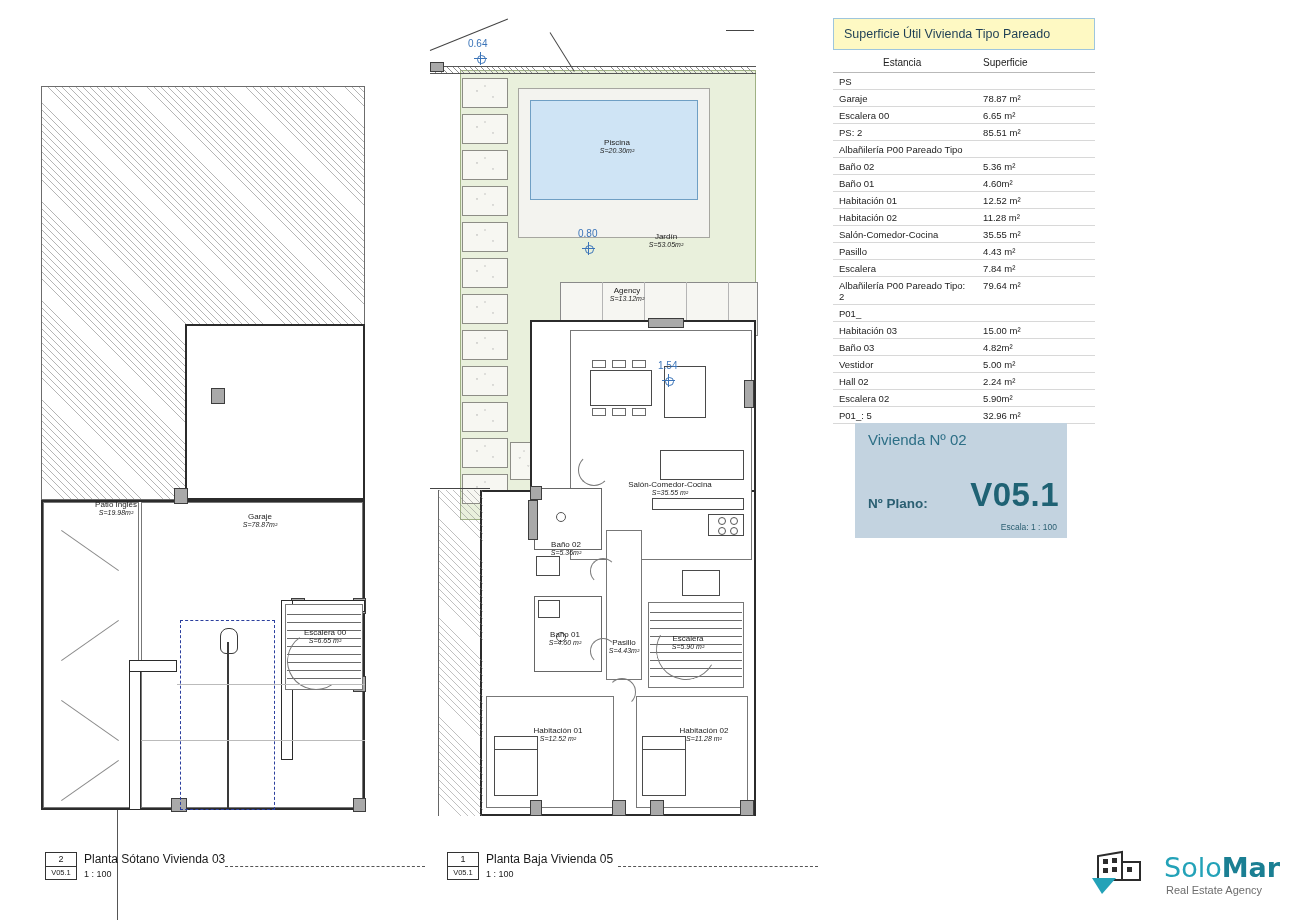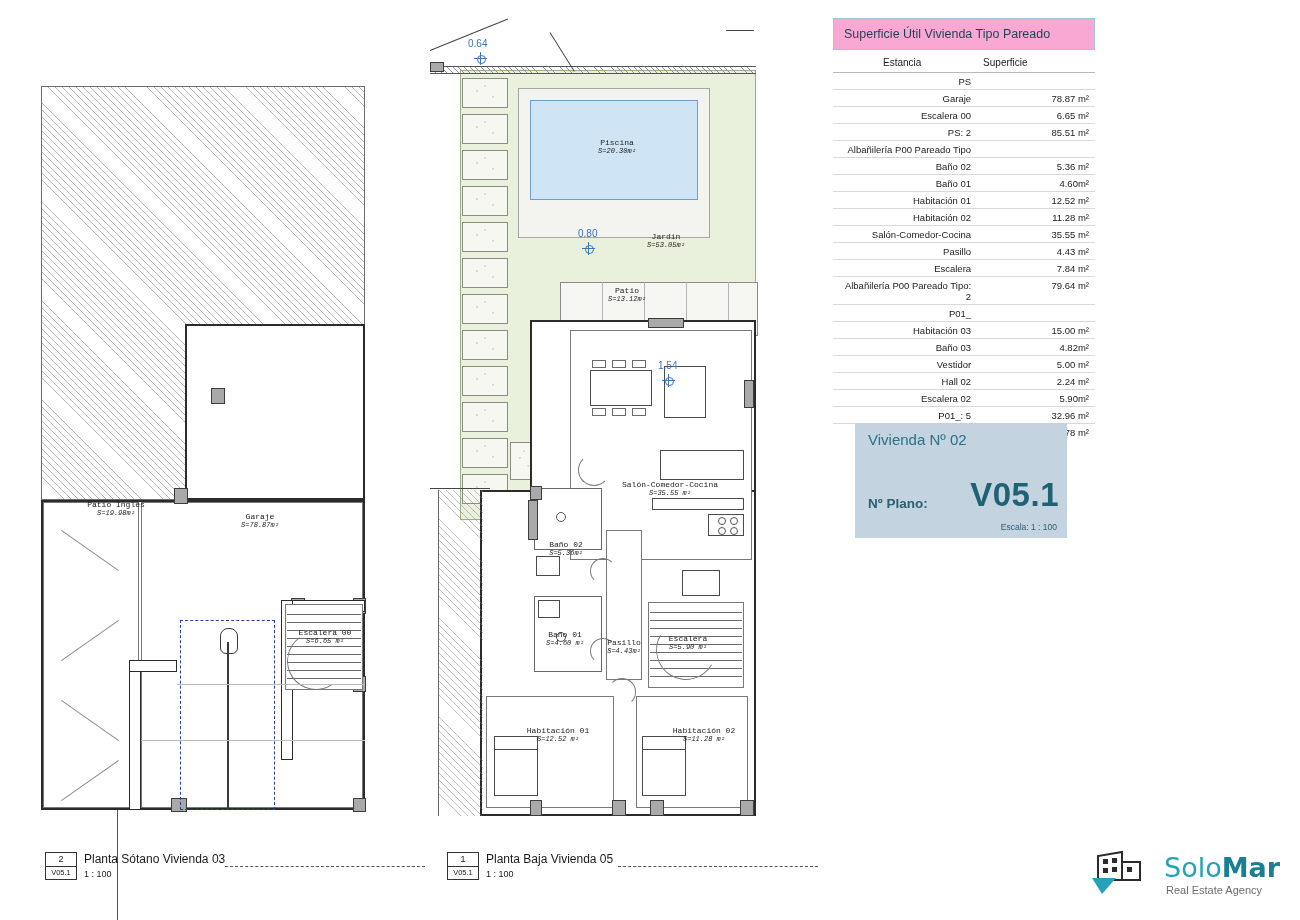--- a/index.html
+++ b/index.html
@@ -15,21 +15,21 @@
     color: #1a1a1a;
     overflow: hidden;
   }
   .sheet {
     position: absolute;
     inset: 0;
   }
 
   
   .abs { position: absolute; }
-  .lbl { font-size: 8px; color: #222; line-height: 1.15; font-family: Liberation Mono, monospace; }
+  .lbl { font-size: 8px; color: #222; line-height: 1.15; }
   .lbl .nm { display: block; }
   .lbl .ar { display: block; font-style: italic; font-size: 7px; }
   .dimtext { font-size: 10px; color: #3b74b8; }
 
   
   #plan-basement {
     left: 35px; top: 80px; width: 340px; height: 735px;
   }
   .hatch-area {
     position: absolute;
@@ -142,21 +142,21 @@
   .plan-title .txt .t1 { font-size: 12px; }
   .plan-title .txt .t2 { font-size: 9px; margin-top: 3px; }
   .title-rule {
     position: absolute; height: 0; border-top: 1px dashed #555;
   }
 
   
   #table-panel { position: absolute; left: 833px; top: 18px; width: 262px; }
   .table-header {
     border: 1px solid #9ec6dd;
-    background: #f9a8d4;
+    background: #fef9c3;
     color: #1f3f55;
     font-size: 12.5px;
     padding: 8px 10px;
     box-sizing: border-box;
   }
   table.areas {
     width: 100%;
     border-collapse: collapse;
     margin-top: 5px;
     font-size: 9.5px;
@@ -167,21 +167,20 @@
     font-size: 10px;
     padding: 2px 6px 4px 6px;
     border-bottom: 1px solid #b9b9b9;
     text-align: left;
   }
   table.areas th.c { text-align: left; }
   table.areas td {
     padding: 2.5px 6px;
     border-bottom: 1px solid #d8d8d8;
     vertical-align: top;
-    text-align: right;
   }
   table.areas td.val { width: 45%; }
   table.areas tr.total td { border-bottom: none; }
   .hdr-row th:first-child { padding-left: 50px; }
 
   
   #plan-box {
     position: absolute; left: 855px; top: 423px; width: 212px; height: 115px;
     background: #c3d3e0;
   }
@@ -426,21 +425,21 @@
 
     <div class="abs lbl" style="left:154px; top:108px; width:66px; text-align:center;">
       <span class="nm">Piscina</span>
       <span class="ar">S=20.30m²</span>
     </div>
     <div class="abs lbl" style="left:206px; top:202px; width:60px; text-align:center;">
       <span class="nm">Jardín</span>
       <span class="ar">S=53.05m²</span>
     </div>
     <div class="abs lbl" style="left:168px; top:256px; width:58px; text-align:center;">
-      <span class="nm">Patio</span>
+      <span class="nm">Agency</span>
       <span class="ar">S=13.12m²</span>
     </div>
     <div class="abs lbl" style="left:180px; top:450px; width:120px; text-align:center;">
       <span class="nm">Salón-Comedor-Cocina</span>
       <span class="ar">S=35.55 m²</span>
     </div>
     <div class="abs lbl" style="left:104px; top:510px; width:64px; text-align:center;">
       <span class="nm">Baño 02</span>
       <span class="ar">S=5.36m²</span>
     </div>

